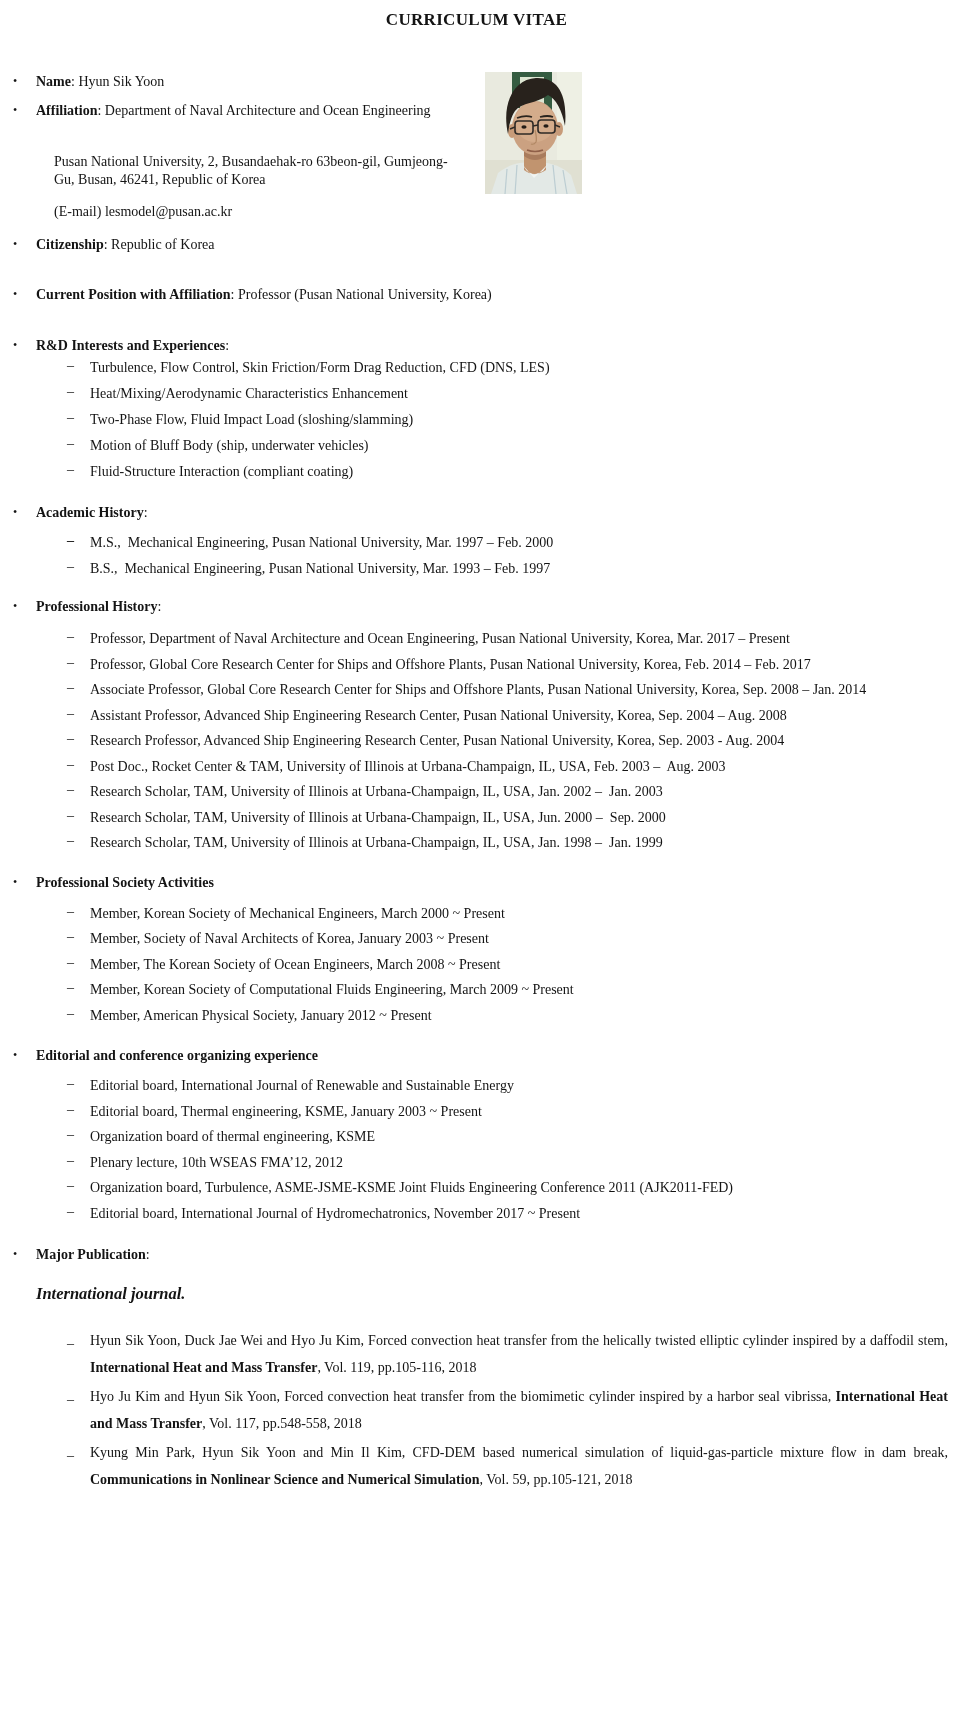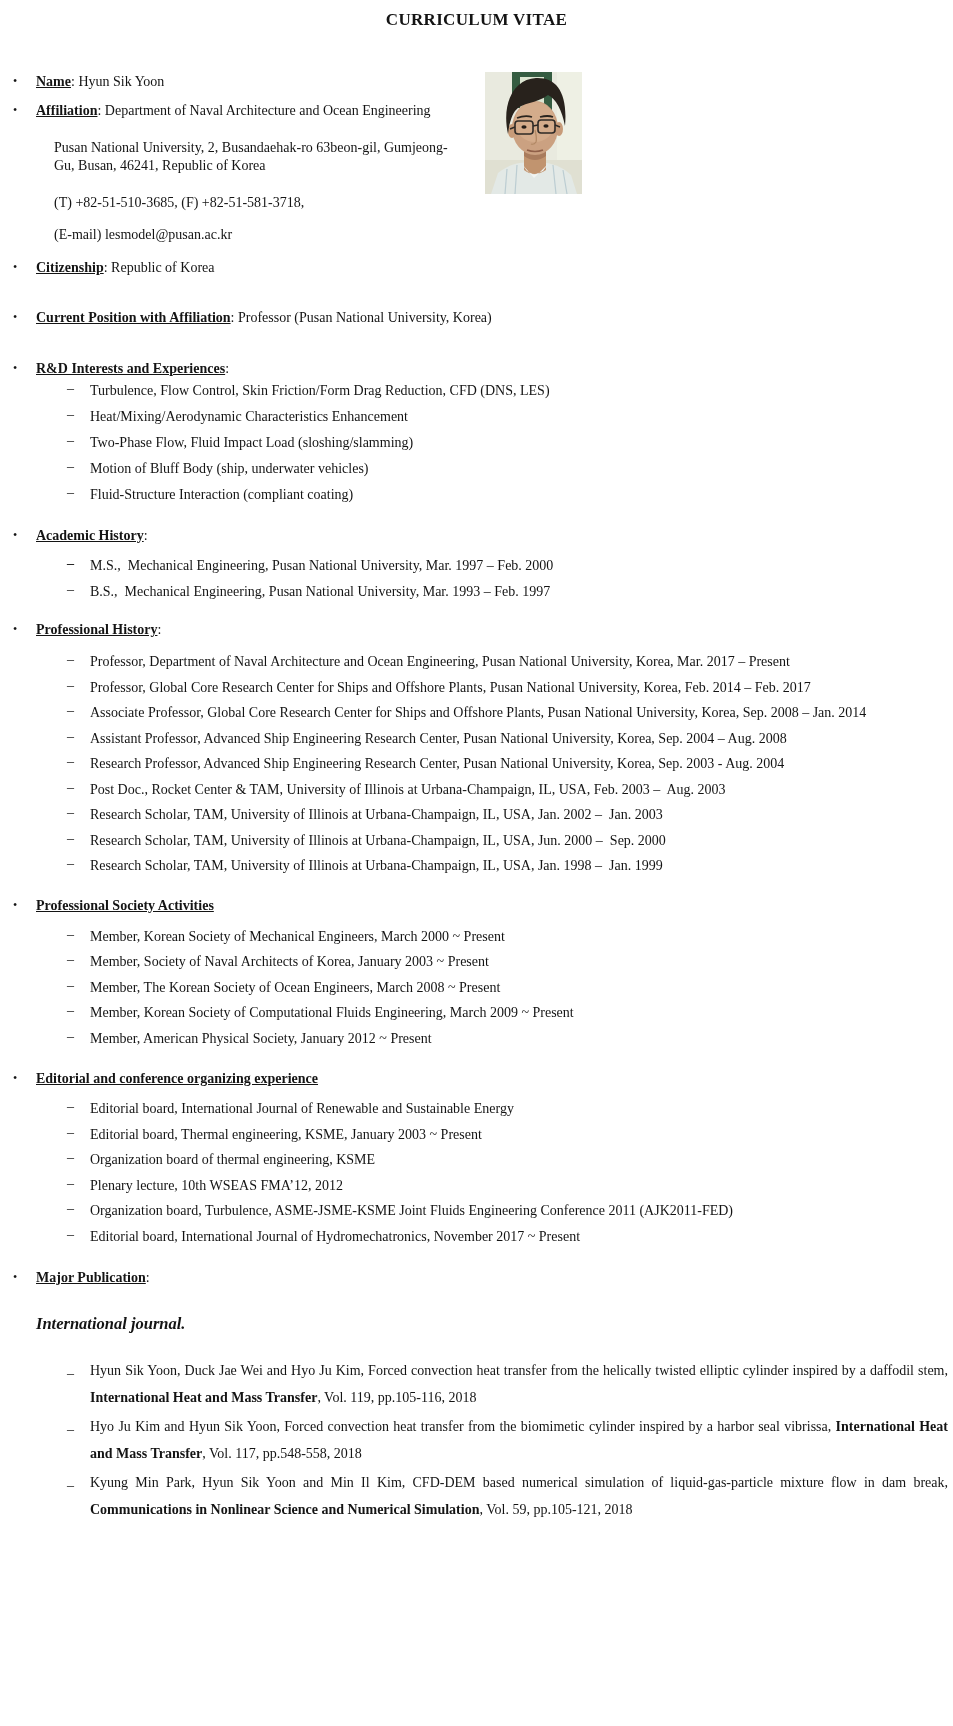--- a/index.html
+++ b/index.html
@@ -16,21 +16,21 @@
   .title{
     margin:0;
     padding-top:9px;
     text-align:center;
     font-size:17px;
     font-weight:bold;
     letter-spacing:0.3px;
     line-height:22px;
   }
   .keep-ws{white-space:pre-wrap;}
-  .b{font-weight:bold;text-decoration:underline;}
+  .b{font-weight:bold;}
   .bi{font-weight:bold;}
   
   .brow{position:relative;padding-left:36px;line-height:18px;}
   .brow .bullet{position:absolute;left:13px;top:-1px;font-size:12px;}
   
   .affline{padding-left:54px;line-height:18px;}
   
   .subs{list-style:none;margin:0;padding:0;}
   .subs li{position:relative;padding-left:90px;line-height:18px;}
   .subs li .dash{position:absolute;left:67px;top:-2px;}
@@ -50,38 +50,38 @@
   .intl{
     padding-left:36px;
     font-weight:bold;
     font-style:italic;
     font-size:16.5px;
     line-height:22px;
   }
   
   .m-name{margin-top:42px}
   .m-aff1{margin-top:11px}
-  .m-aff2{margin-top:19px}
+  .m-aff2{margin-top:33px}
   .m-aff3{}
   .m-aff4{margin-top:19px}
   .m-aff5{margin-top:14px}
   .m-cit{margin-top:15px}
   .m-cur{margin-top:32px}
   .m-rnd{margin-top:33px}
   .m-rndlist{margin-top:4px}
   .m-acad{margin-top:23px}
   .m-acadlist{margin-top:12px}
   .m-prof{margin-top:20px}
   .m-proflist{margin-top:14px}
   .m-soc{margin-top:21.5px}
   .m-soclist{margin-top:13px}
   .m-edit{margin-top:22.5px}
   .m-editlist{margin-top:12px}
   .m-major{margin-top:23px}
-  .m-intl{margin-top:26px}
+  .m-intl{margin-top:19px}
   .m-pubs{margin-top:22px}
   
   .photo{
     position:absolute;
     left:485px;
     top:72px;
     width:97px;
     height:122px;
     overflow:hidden;
   }
@@ -143,21 +143,20 @@
     <span class="bullet">•</span>
     <span class="b keep-ws">Name</span><span class="keep-ws">: Hyun Sik Yoon</span>
   </div>
 
   <div class="brow m-aff1">
     <span class="bullet">•</span>
     <span class="b keep-ws">Affiliation</span><span class="keep-ws">: Department of Naval Architecture and Ocean Engineering</span>
   </div>
   <div class="affline m-aff2 keep-ws">Pusan National University, 2, Busandaehak-ro 63beon-gil, Gumjeong-</div>
   <div class="affline m-aff3 keep-ws">Gu, Busan, 46241, Republic of Korea</div>
-  <div class="affline m-aff4 keep-ws">(T) +82-51-510-3685, (F) +82-51-581-3718,</div>
   <div class="affline m-aff5 keep-ws">(E-mail) lesmodel@pusan.ac.kr</div>
 
   <div class="brow m-cit">
     <span class="bullet">•</span>
     <span class="b keep-ws">Citizenship</span><span class="keep-ws">: Republic of Korea</span>
   </div>
 
   <div class="brow m-cur">
     <span class="bullet">•</span>
     <span class="b keep-ws">Current Position with Affiliation</span><span class="keep-ws">: Professor (Pusan National University, Korea)</span>

